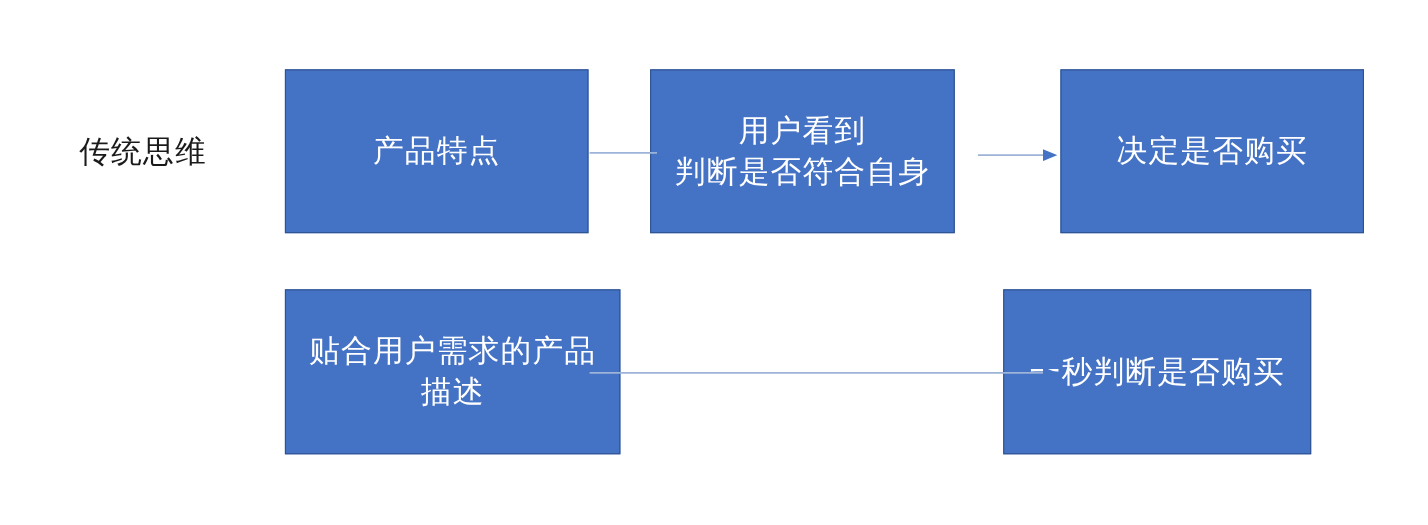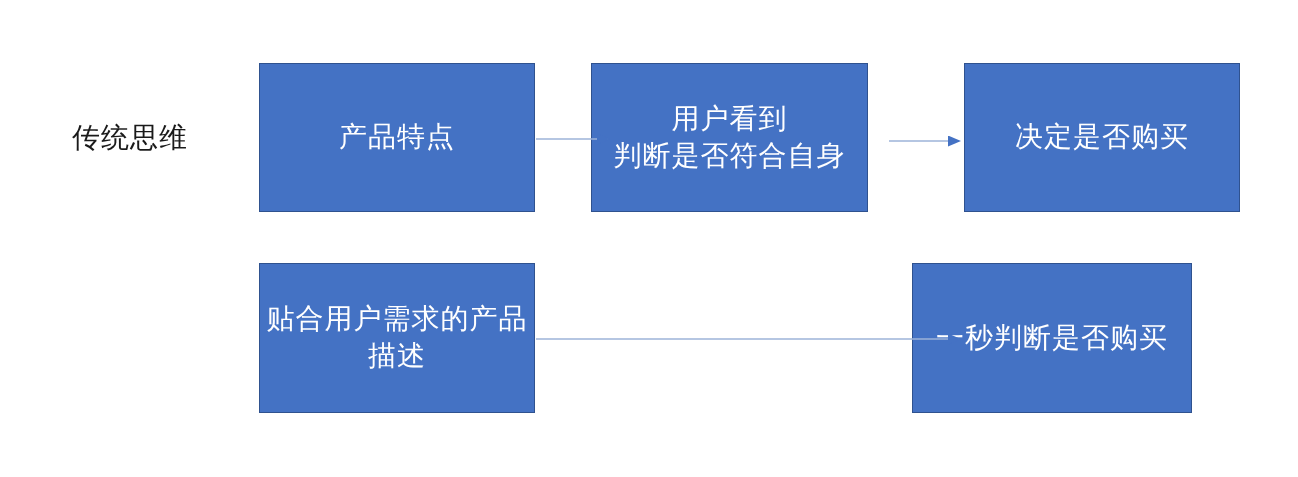--- a/index.html
+++ b/index.html
@@ -39,21 +39,21 @@
     color: #ffffff;
     font-size: 28px;
     line-height: 1.32;
     white-space: pre-line;
     padding: 0 4px;
     letter-spacing: 1px;
   }
   .b1 { left: 259px; top: 63px;  width: 276px; height: 149px; }
   .b2 { left: 591px; top: 63px;  width: 277px; height: 149px; }
   .b3 { left: 964px; top: 63px;  width: 276px; height: 149px; }
-  .b4 { left: 259px; top: 263px; width: 276px; height: 150px; }
+  .b4 { left: 259px; top: 263px; width: 305px; height: 150px; }
   .b5 { left: 912px; top: 263px; width: 280px; height: 150px; }
   .arrows {
     position: absolute;
     left: 0; top: 0;
     width: 1298px;
     height: 477px;
     pointer-events: none;
   }
 </style>
 </head>

